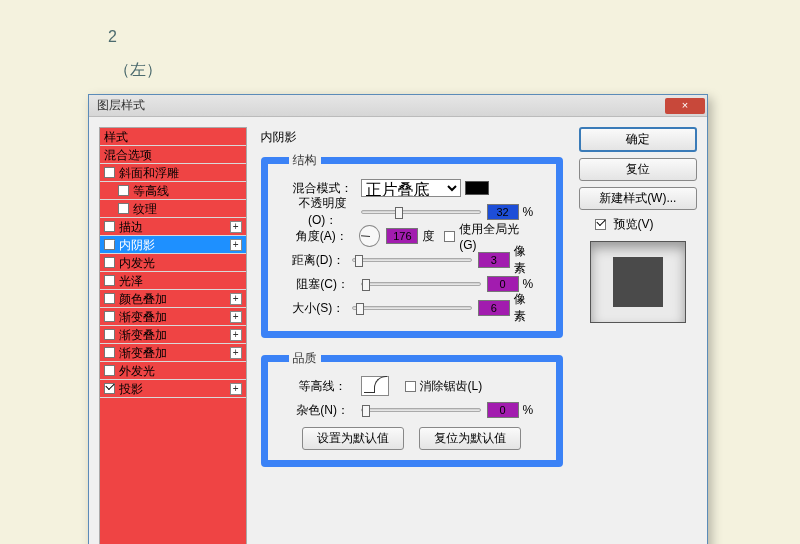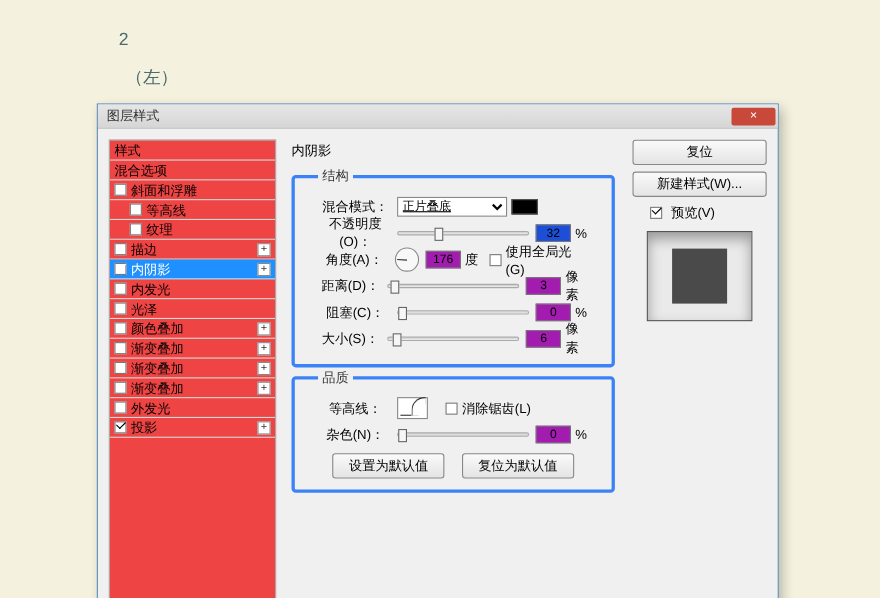--- a/index.html
+++ b/index.html
@@ -84,27 +84,27 @@
   .sidebar-footer .fx { font-style:italic; font-size:11px; color:#333; }
   .arrow { width:0;height:0;border-left:4px solid transparent;border-right:4px solid transparent;}
   .arrow.up{border-bottom:6px solid #555;} .arrow.dn{border-top:6px solid #555;}
   .trash { font-size:12px; margin-left:auto; color:#555; }
 
   .main {
     flex:1; padding: 0 10px 0 14px; position:relative;
   }
   .section-title { font-size:12px; margin: 2px 0 6px 0; }
   fieldset {
-    border:3px solid #3b82f6; border-radius:4px; padding:8px 21px 10px; margin:0 0 1px 0;
+    border:7px solid #3b82f6; border-radius:4px; padding:8px 21px 10px; margin:0 0 12px 0;
   }
   legend { padding: 0 4px; font-size:12px; color:#333; }
   .row { display:flex; align-items:center; height:22px; margin-bottom:2px; }
   .row label.lab { width:72px; text-align:center; padding-right:4px; }
   select.sel {
-    height:18px; border:1px solid #888; background:#fff; font-size:11px; width:100px;text-decoration:underline;
+    height:18px; border:1px solid #888; background:#fff; font-size:16px; width:100px;
   }
   .swatch { width:24px; height:14px; border:1px solid #555; background:#000; margin-left:4px; }
   .slider {
     flex:0 0 120px; height:4px; background:linear-gradient(#ccc,#eee); border:1px solid #aaa; border-radius:2px; position:relative; margin-right:6px;
   }
   .slider .thumb { position:absolute; top:-4px; width:8px; height:12px; background:#f6f6f6; border:1px solid #666; }
   .numbox { width:32px; height:16px; border:1px solid #777; font-size:11px; text-align:center; background:#a21caf; padding:0;}
   .numbox.highlight { background:#1d4ed8; }
   .unit { margin-left:4px; }
   .angle {
@@ -301,20 +301,21 @@
           <span class="unit">%</span>
         </div>
         <div class="btnrow">
           <span class="pbtn">设置为默认值</span>
           <span class="pbtn">复位为默认值</span>
         </div>
       </fieldset>
     </div>
 
     <div class="right">
+      <span class="pbtn primary">确定</span>
       <span class="pbtn">复位</span>
       <span class="pbtn">新建样式(W)...</span>
       <div class="preview-row">
         <span class="ck checked"></span>
         <span>预览(V)</span>
       </div>
       <div class="preview-box">
         <div class="preview-inner"></div>
       </div>
     </div>

